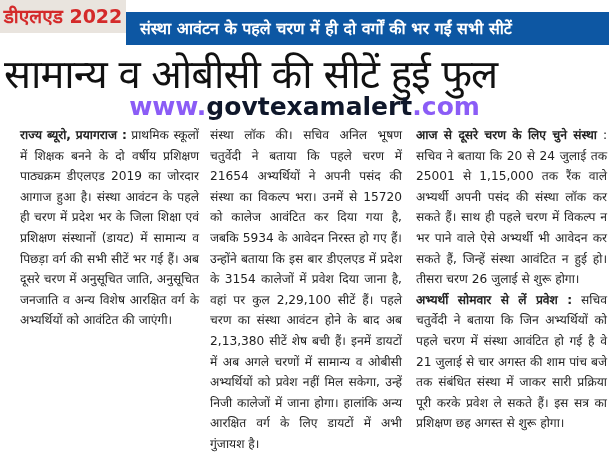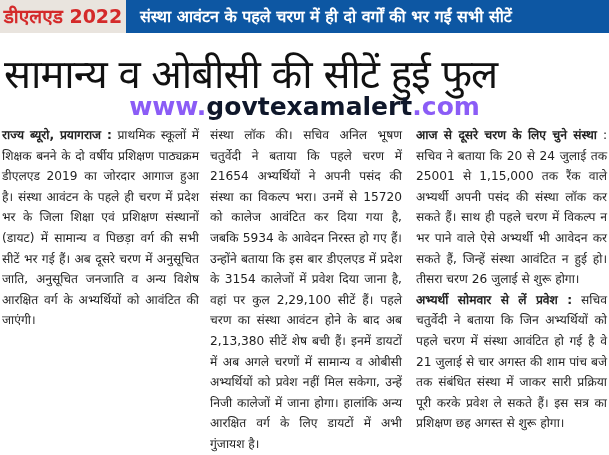--- a/index.html
+++ b/index.html
@@ -1,26 +1,26 @@
 <!DOCTYPE html>
 <html><head>
 <meta charset="utf-8">
 <style>
   html, body { margin: 0; padding: 0; background: #ffffff; }
   body { width: 609px; height: 455px; overflow: hidden; position: relative; font-family: "DejaVu Sans", sans-serif; color: #1a1a1a; }
   .topbar { position: absolute; left: 0; top: 0; width: 609px; height: 33px; display: flex; }
   .kicker { width: 126px; height: 33px; background: #e9e4de; color: #d42a2a; font-weight: bold; font-size: 19px; line-height: 33px; text-align: center; white-space: nowrap; }
-  .strap { flex: 1; height: 33px; background: #0d57a3; color: #ffffff; font-weight: bold; font-size: 16px; line-height: 33px; padding-left: 14px; white-space: nowrap; overflow: hidden; }
+  .strap { flex: 1; height: 33px; background: #0d57a3; color: #ffffff; font-weight: bold; font-size: 16px; line-height: 33px; padding-left: 14px; white-space: nowrap; overflow: hidden; margin-top: 12px; }
   .headline { position: absolute; left: 4px; top: 46px; width: 605px; font-size: 40px; line-height: 56px; color: #111; white-space: nowrap; overflow: hidden; font-family: "DejaVu Sans", sans-serif; letter-spacing: -1px; }
   .watermark { position: absolute; left: 0; top: 93px; width: 609px; text-align: center; font-family: "DejaVu Sans", sans-serif; font-weight: bold; font-size: 25px; line-height: 28px; white-space: nowrap; }
   .wm-blue { color: #8b5cf6; }
   .wm-orange { color: #0f172a; }
   .columns { position: absolute; left: 0; top: 125px; width: 609px; height: 330px; display: flex; }
   .col { font-size: 12.2px; line-height: 20.6px; color: #222; text-align: justify; overflow: hidden; box-sizing: border-box; }
-  .col1 { width: 203px; padding: 0 4px 0 2px; }
+  .col1 { width: 203px; padding: 0 4px 0 20px; }
   .col2 { width: 203px; padding: 0 4px 0 7px; }
   .col3 { width: 203px; padding: 0 2px 16px 10px; }
   .col p { margin: 0; }
   .lead { font-weight: bold; }
 </style>
 </head>
 <body>
 
 <div class="topbar">
   <div class="kicker">डीएलएड 2022</div>

